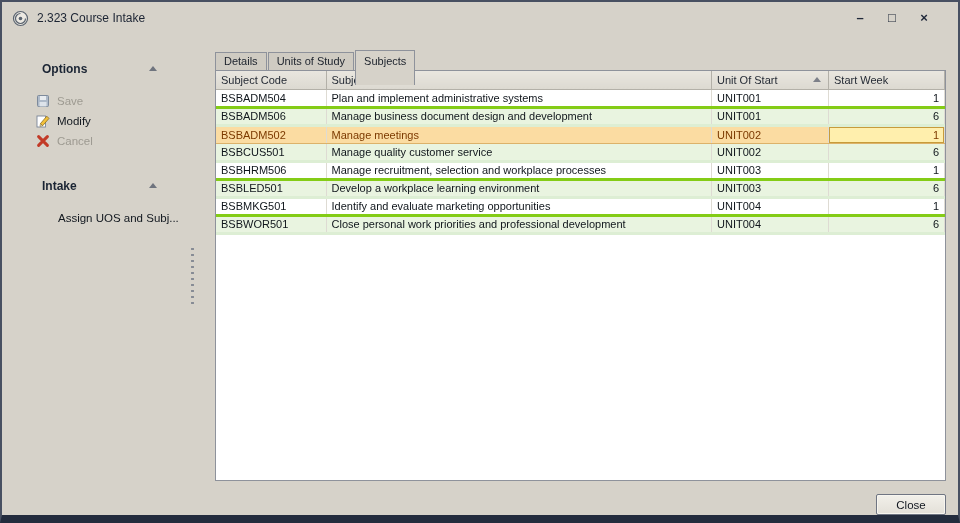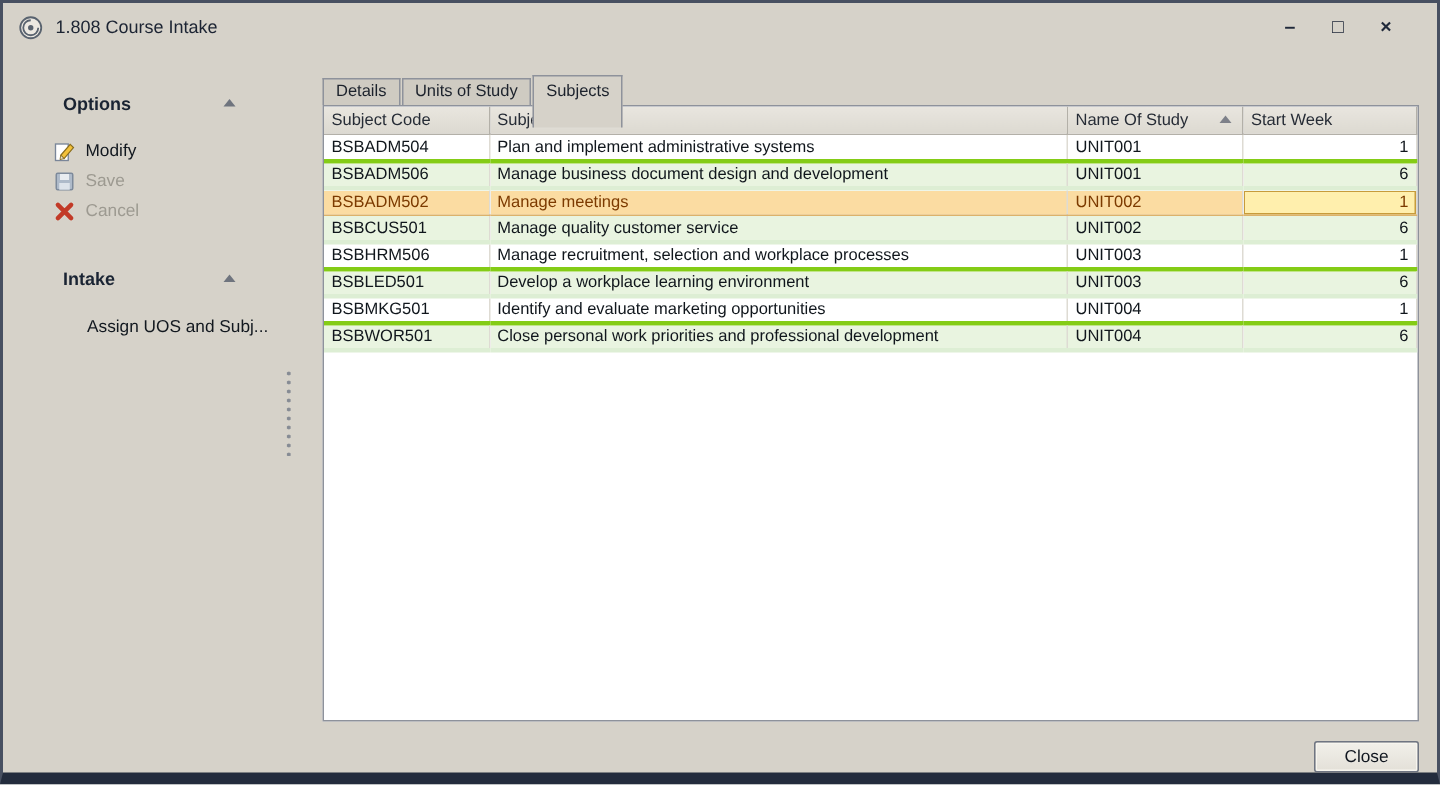--- a/index.html
+++ b/index.html
@@ -117,56 +117,56 @@
 <div class="window">
 
   <div class="titlebar">
     <span class="app-icon">
       <svg width="17" height="17" viewBox="0 0 17 17">
         <circle cx="8.5" cy="8.5" r="7" fill="#ece9e2" stroke="#59636f" stroke-width="1.2"></circle>
         <path d="M8.5 3.5 A5 5 0 1 0 13.5 8.5" fill="none" stroke="#59636f" stroke-width="1.2"></path>
         <circle cx="8.5" cy="8.5" r="1.8" fill="#59636f"></circle>
       </svg>
     </span>
-    <span class="title">1.808 Course Intake</span>
+    <span class="title">2.323 Course Intake</span>
     <div class="win-controls">
       <button class="win-btn">–</button>
       <button class="win-btn">□</button>
       <button class="win-btn">×</button>
     </div>
   </div>
 
   <div class="wbody">
 
     <div class="sidebar">
       <div class="group-header">
         <span>Options</span>
         <span class="arrow-up"></span>
+      </div>
+
+      <div class="side-item disabled">
+        <span class="icon">
+          <svg width="14" height="14" viewBox="0 0 14 14">
+            <rect x="1.5" y="1.5" width="11" height="11" rx="1" fill="#aebac9" stroke="#7d8a9b"></rect>
+            <rect x="4" y="2" width="6" height="4" fill="#e8ecf0"></rect>
+            <rect x="3.5" y="8" width="7" height="4.5" fill="#dde3ea"></rect>
+          </svg>
+        </span>
+        <span class="label">Save</span>
       </div>
 
       <div class="side-item">
         <span class="icon">
           <svg width="14" height="14" viewBox="0 0 14 14">
             <rect x="1" y="2" width="8.5" height="11" fill="#ffffff" stroke="#7a8699" stroke-width="0.9"></rect>
             <path d="M4.5 9.5 L10.8 2.2 L13 4.4 L6.7 11.7 Z" fill="#f3c13a" stroke="#8a6d1d" stroke-width="0.8"></path>
             <path d="M4.5 9.5 L6.7 11.7 L4 12.4 Z" fill="#e8e3d6" stroke="#8a6d1d" stroke-width="0.6"></path>
           </svg>
         </span>
         <span class="label">Modify</span>
-      </div>
-
-      <div class="side-item disabled">
-        <span class="icon">
-          <svg width="14" height="14" viewBox="0 0 14 14">
-            <rect x="1.5" y="1.5" width="11" height="11" rx="1" fill="#aebac9" stroke="#7d8a9b"></rect>
-            <rect x="4" y="2" width="6" height="4" fill="#e8ecf0"></rect>
-            <rect x="3.5" y="8" width="7" height="4.5" fill="#dde3ea"></rect>
-          </svg>
-        </span>
-        <span class="label">Save</span>
       </div>
 
       <div class="side-item disabled">
         <span class="icon">
           <svg width="14" height="14" viewBox="0 0 14 14">
             <path d="M2.6 2.6 L11.4 11.4 M11.4 2.6 L2.6 11.4" stroke="#c23a27" stroke-width="3" stroke-linecap="round"></path>
           </svg>
         </span>
         <span class="label">Cancel</span>
       </div>
@@ -205,21 +205,21 @@
           </colgroup>
           <thead>
             <tr>
               <th>
                 <span>Subject Code</span>
               </th>
               <th>
                 <span>Subject Name</span>
               </th>
               <th>
-                <span>Name Of Study</span>
+                <span>Unit Of Start</span>
                 <span class="sort-asc"></span>
               </th>
               <th>
                 <span>Start Week</span>
               </th>
             </tr>
           </thead>
           <tbody>
               <tr>
                 <td>BSBADM504</td>

